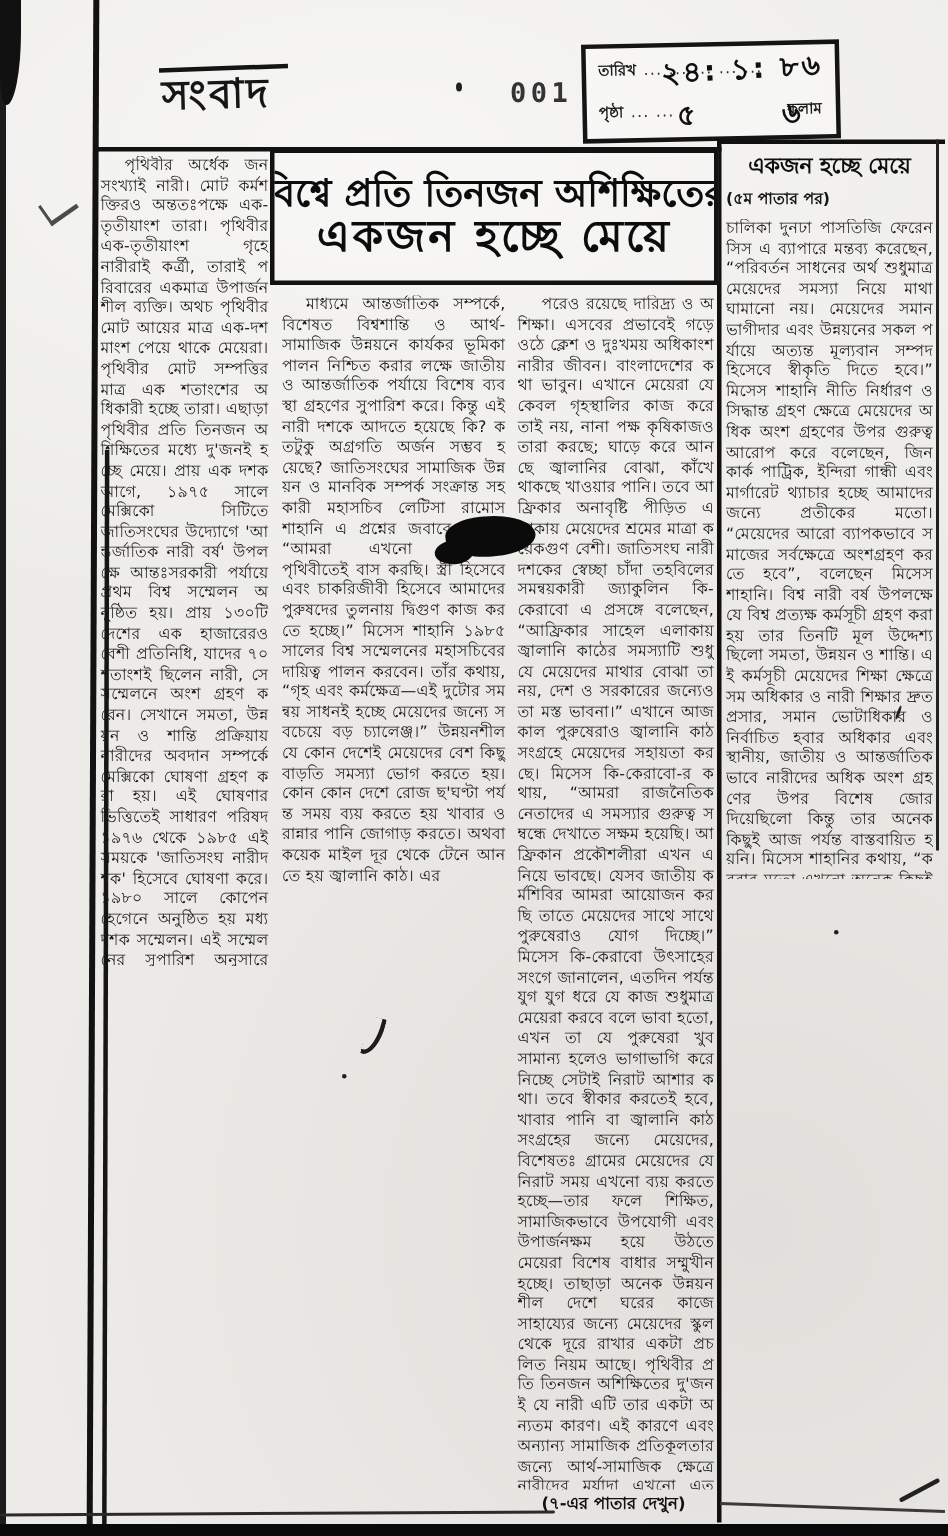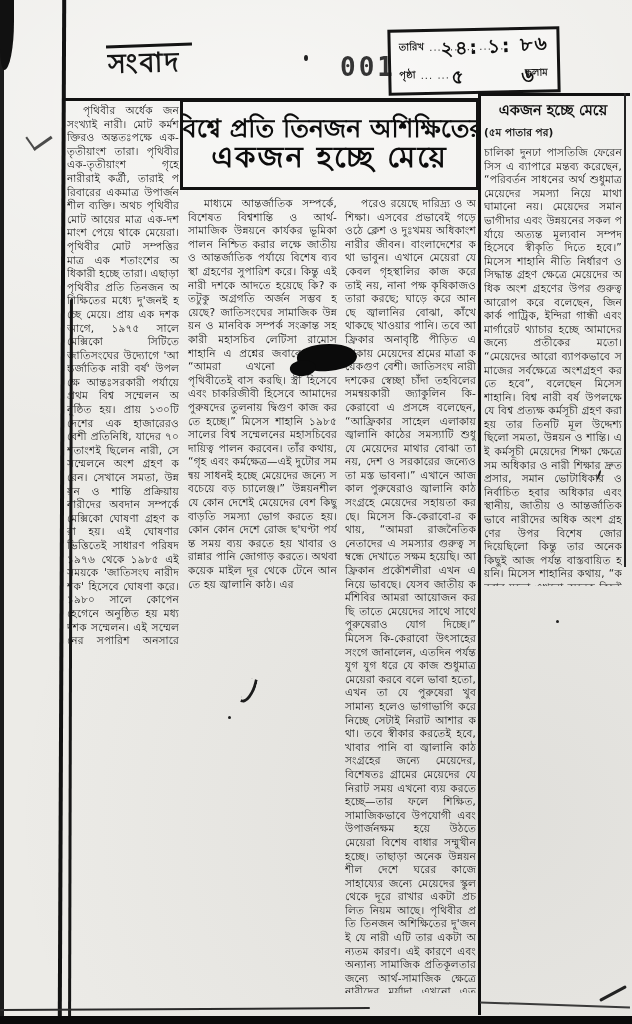--- a/index.html
+++ b/index.html
@@ -34,21 +34,21 @@
   .hand-title {
     position: absolute; left: 108px; top: 42px;
     font-size: 27px; font-weight: bold; color: #161616;
     transform: rotate(-1.5deg); letter-spacing: 2px;
   }
   .hand-title-matra { position: absolute; left: 106px; top: 44px; width: 86px; height: 3px; background: #141414; transform: rotate(-2deg); }
 
   .page-stamp {
     position: absolute; left: 340px; top: 52px;
     font-family: "DejaVu Sans Mono", monospace;
-    font-size: 26px; font-weight: bold; color: #202020;
+    font-size: 18px; font-weight: bold; color: #202020;
     letter-spacing: 3px; opacity: .9;
   }
 
   .ref-box {
     position: absolute; left: 388px; top: 28px; width: 172px; height: 66px;
     border: 3px solid #141414; background: rgba(255,255,255,.35);
     transform: rotate(-1.2deg);
     padding: 5px 8px 0 8px;
   }
   .ref-row { position: relative; height: 28px; white-space: nowrap; overflow: hidden; }
@@ -170,20 +170,21 @@
   <div class="newsprint col1">পৃথিবীর অর্ধেক জনসংখ্যাই নারী। মোট কর্মশক্তিরও অন্ততঃপক্ষে এক-তৃতীয়াংশ তারা। পৃথিবীর এক-তৃতীয়াংশ গৃহে নারীরাই কর্ত্রী, তারাই পরিবারের একমাত্র উপার্জনশীল ব্যক্তি। অথচ পৃথিবীর মোট আয়ের মাত্র এক-দশমাংশ পেয়ে থাকে মেয়েরা। পৃথিবীর মোট সম্পত্তির মাত্র এক শতাংশের অধিকারী হচ্ছে তারা। এছাড়া পৃথিবীর প্রতি তিনজন অশিক্ষিতের মধ্যে দু'জনই হচ্ছে মেয়ে। প্রায় এক দশক আগে, ১৯৭৫ সালে মেক্সিকো সিটিতে জাতিসংঘের উদ্যোগে 'আন্তর্জাতিক নারী বর্ষ' উপলক্ষে আন্তঃসরকারী পর্যায়ে প্রথম বিশ্ব সম্মেলন অনুষ্ঠিত হয়। প্রায় ১৩০টি দেশের এক হাজারেরও বেশী প্রতিনিধি, যাদের ৭০ শতাংশই ছিলেন নারী, সে সম্মেলনে অংশ গ্রহণ করেন। সেখানে সমতা, উন্নয়ন ও শান্তি প্রক্রিয়ায় নারীদের অবদান সম্পর্কে মেক্সিকো ঘোষণা গ্রহণ করা হয়। এই ঘোষণার ভিত্তিতেই সাধারণ পরিষদ ১৯৭৬ থেকে ১৯৮৫ এই সময়কে 'জাতিসংঘ নারীদশক' হিসেবে ঘোষণা করে। ১৯৮০ সালে কোপেনহেগেনে অনুষ্ঠিত হয় মধ্য দশক সম্মেলন। এই সম্মেলনের সুপারিশ অনুসারে জাতিসংঘ সাধারণ পরিষদ নারী দশকের শেষে ১৯৮৫ সালে বিগত দশ বছরে কি অগ্রগতি অর্জন হয়েছে, তার সমীক্ষার জন্যে আরো একটি বিশ্ব সম্মেলন আহ্বান করার সিদ্ধান্ত নিয়েছে। পশ্চিমে পুরুষের সাথে সমতার ভিত্তিতে নারীদের অংশগ্রহণের</div>
   <div class="newsprint col2">মাধ্যমে আন্তর্জাতিক সম্পর্কে, বিশেষত বিশ্বশান্তি ও আর্থ-সামাজিক উন্নয়নে কার্যকর ভূমিকা পালন নিশ্চিত করার লক্ষে জাতীয় ও আন্তর্জাতিক পর্যায়ে বিশেষ ব্যবস্থা গ্রহণের সুপারিশ করে। কিন্তু এই নারী দশকে আদতে হয়েছে কি? কতটুকু অগ্রগতি অর্জন সম্ভব হয়েছে? জাতিসংঘের সামাজিক উন্নয়ন ও মানবিক সম্পর্ক সংক্রান্ত সহকারী মহাসচিব লেটিসা রামোস শাহানি এ প্রশ্নের জবাবে বলেন, “আমরা এখনো পুরুষদের পৃথিবীতেই বাস করছি। স্ত্রী হিসেবে এবং চাকরিজীবী হিসেবে আমাদের পুরুষদের তুলনায় দ্বিগুণ কাজ করতে হচ্ছে।” মিসেস শাহানি ১৯৮৫ সালের বিশ্ব সম্মেলনের মহাসচিবের দায়িত্ব পালন করবেন। তাঁর কথায়, “গৃহ এবং কর্মক্ষেত্র—এই দুটোর সমন্বয় সাধনই হচ্ছে মেয়েদের জন্যে সবচেয়ে বড় চ্যালেঞ্জ।” উন্নয়নশীল যে কোন দেশেই মেয়েদের বেশ কিছু বাড়তি সমস্যা ভোগ করতে হয়। কোন কোন দেশে রোজ ছ'ঘণ্টা পর্যন্ত সময় ব্যয় করতে হয় খাবার ও রান্নার পানি জোগাড় করতে। অথবা কয়েক মাইল দূর থেকে টেনে আনতে হয় জ্বালানি কাঠ। এর</div>
   <div class="newsprint col3">পরেও রয়েছে দারিদ্র্য ও অশিক্ষা। এসবের প্রভাবেই গড়ে ওঠে ক্লেশ ও দুঃখময় অধিকাংশ নারীর জীবন। বাংলাদেশের কথা ভাবুন। এখানে মেয়েরা যে কেবল গৃহস্থালির কাজ করে তাই নয়, নানা পক্ষ কৃষিকাজও তারা করছে; ঘাড়ে করে আনছে জ্বালানির বোঝা, কাঁখে থাকছে খাওয়ার পানি। তবে আফ্রিকার অনাবৃষ্টি পীড়িত এলাকায় মেয়েদের শ্রমের মাত্রা কয়েকগুণ বেশী। জাতিসংঘ নারী দশকের স্বেচ্ছা চাঁদা তহবিলের সমন্বয়কারী জ্যাকুলিন কি-কেরাবো এ প্রসঙ্গে বলেছেন, “আফ্রিকার সাহেল এলাকায় জ্বালানি কাঠের সমস্যাটি শুধু যে মেয়েদের মাথার বোঝা তা নয়, দেশ ও সরকারের জন্যেও তা মস্ত ভাবনা।” এখানে আজকাল পুরুষেরাও জ্বালানি কাঠ সংগ্রহে মেয়েদের সহায়তা করছে। মিসেস কি-কেরাবো-র কথায়, “আমরা রাজনৈতিক নেতাদের এ সমস্যার গুরুত্ব সম্বন্ধে দেখাতে সক্ষম হয়েছি। আফ্রিকান প্রকৌশলীরা এখন এ নিয়ে ভাবছে। যেসব জাতীয় কর্মশিবির আমরা আয়োজন করছি তাতে মেয়েদের সাথে সাথে পুরুষেরাও যোগ দিচ্ছে।” মিসেস কি-কেরাবো উৎসাহের সংগে জানালেন, এতদিন পর্যন্ত যুগ যুগ ধরে যে কাজ শুধুমাত্র মেয়েরা করবে বলে ভাবা হতো, এখন তা যে পুরুষেরা খুব সামান্য হলেও ভাগাভাগি করে নিচ্ছে সেটাই নিরাট আশার কথা। তবে স্বীকার করতেই হবে, খাবার পানি বা জ্বালানি কাঠ সংগ্রহের জন্যে মেয়েদের, বিশেষতঃ গ্রামের মেয়েদের যে নিরাট সময় এখনো ব্যয় করতে হচ্ছে—তার ফলে শিক্ষিত, সামাজিকভাবে উপযোগী এবং উপার্জনক্ষম হয়ে উঠতে মেয়েরা বিশেষ বাধার সম্মুখীন হচ্ছে। তাছাড়া অনেক উন্নয়নশীল দেশে ঘরের কাজে সাহায্যের জন্যে মেয়েদের স্কুল থেকে দূরে রাখার একটা প্রচলিত নিয়ম আছে। পৃথিবীর প্রতি তিনজন অশিক্ষিতের দু'জনই যে নারী এটি তার একটা অন্যতম কারণ। এই কারণে এবং অন্যান্য সামাজিক প্রতিকূলতার জন্যে আর্থ-সামাজিক ক্ষেত্রে নারীদের মর্যাদা এখনো এত নীচু। উন্নয়ন প্রক্রিয়ায় নারীদের ভূমিকা প্রশ্নে বর্তমানে যে অজ্ঞতা রয়েছে তা দূর করার লক্ষ্যে জাতিসংঘ ডোমিনিকান রিপাবলিকের সান্টো ডোমিনগোতে প্রতিষ্ঠা করেছে নারী অগ্রগতির জন্যে আন্তর্জাতিক গবেষণা ও প্রশিক্ষণ ইনস্টিটিউট। পরিবর্তনের একটি মাধ্যমশক্তি হিসেবে এই ইনস্টিটিউট কাজ করবে। এর বর্তমান পরি-</div>
 
   <div class="cont-col">
     <div class="cont-header">একজন হচ্ছে মেয়ে</div>
     <div class="cont-subhead">(৫ম পাতার পর)</div>
     <div class="cont-body">চালিকা দুনঢা পাসতিজি ফেরেনসিস এ ব্যাপারে মন্তব্য করেছেন, “পরিবর্তন সাধনের অর্থ শুধুমাত্র মেয়েদের সমস্যা নিয়ে মাথা ঘামানো নয়। মেয়েদের সমান ভাগীদার এবং উন্নয়নের সকল পর্যায়ে অত্যন্ত মূল্যবান সম্পদ হিসেবে স্বীকৃতি দিতে হবে।” মিসেস শাহানি নীতি নির্ধারণ ও সিদ্ধান্ত গ্রহণ ক্ষেত্রে মেয়েদের অধিক অংশ গ্রহণের উপর গুরুত্ব আরোপ করে বলেছেন, জিন কার্ক পাট্রিক, ইন্দিরা গান্ধী এবং মার্গারেট থ্যাচার হচ্ছে আমাদের জন্যে প্রতীকের মতো। “মেয়েদের আরো ব্যাপকভাবে সমাজের সর্বক্ষেত্রে অংশগ্রহণ করতে হবে”, বলেছেন মিসেস শাহানি। বিশ্ব নারী বর্ষ উপলক্ষে যে বিশ্ব প্রত্যক্ষ কর্মসূচী গ্রহণ করা হয় তার তিনটি মূল উদ্দেশ্য ছিলো সমতা, উন্নয়ন ও শান্তি। এই কর্মসূচী মেয়েদের শিক্ষা ক্ষেত্রে সম অধিকার ও নারী শিক্ষার দ্রুত প্রসার, সমান ভোটাধিকার ও নির্বাচিত হবার অধিকার এবং স্থানীয়, জাতীয় ও আন্তর্জাতিকভাবে নারীদের অধিক অংশ গ্রহণের উপর বিশেষ জোর দিয়েছিলো কিন্তু তার অনেক কিছুই আজ পর্যন্ত বাস্তবায়িত হয়নি। মিসেস শাহানির কথায়, “করবার মতো এখনো অনেক কিছুই বাকী রয়েছে।”</div>
   </div>
 
+  <div class="footer-note">(৭-এর পাতার দেখুন)</div>
 
   <div class="ink-blot-large"></div>
   <div class="ink-mark-small"></div>
   <div class="speck s2"></div>
   <div class="speck s3"></div>
   <div class="speck s4"></div>
 
   <div class="bottom-wave"></div>
   <div class="bottom-wave2"></div>
   <div class="corner-swash"></div>

